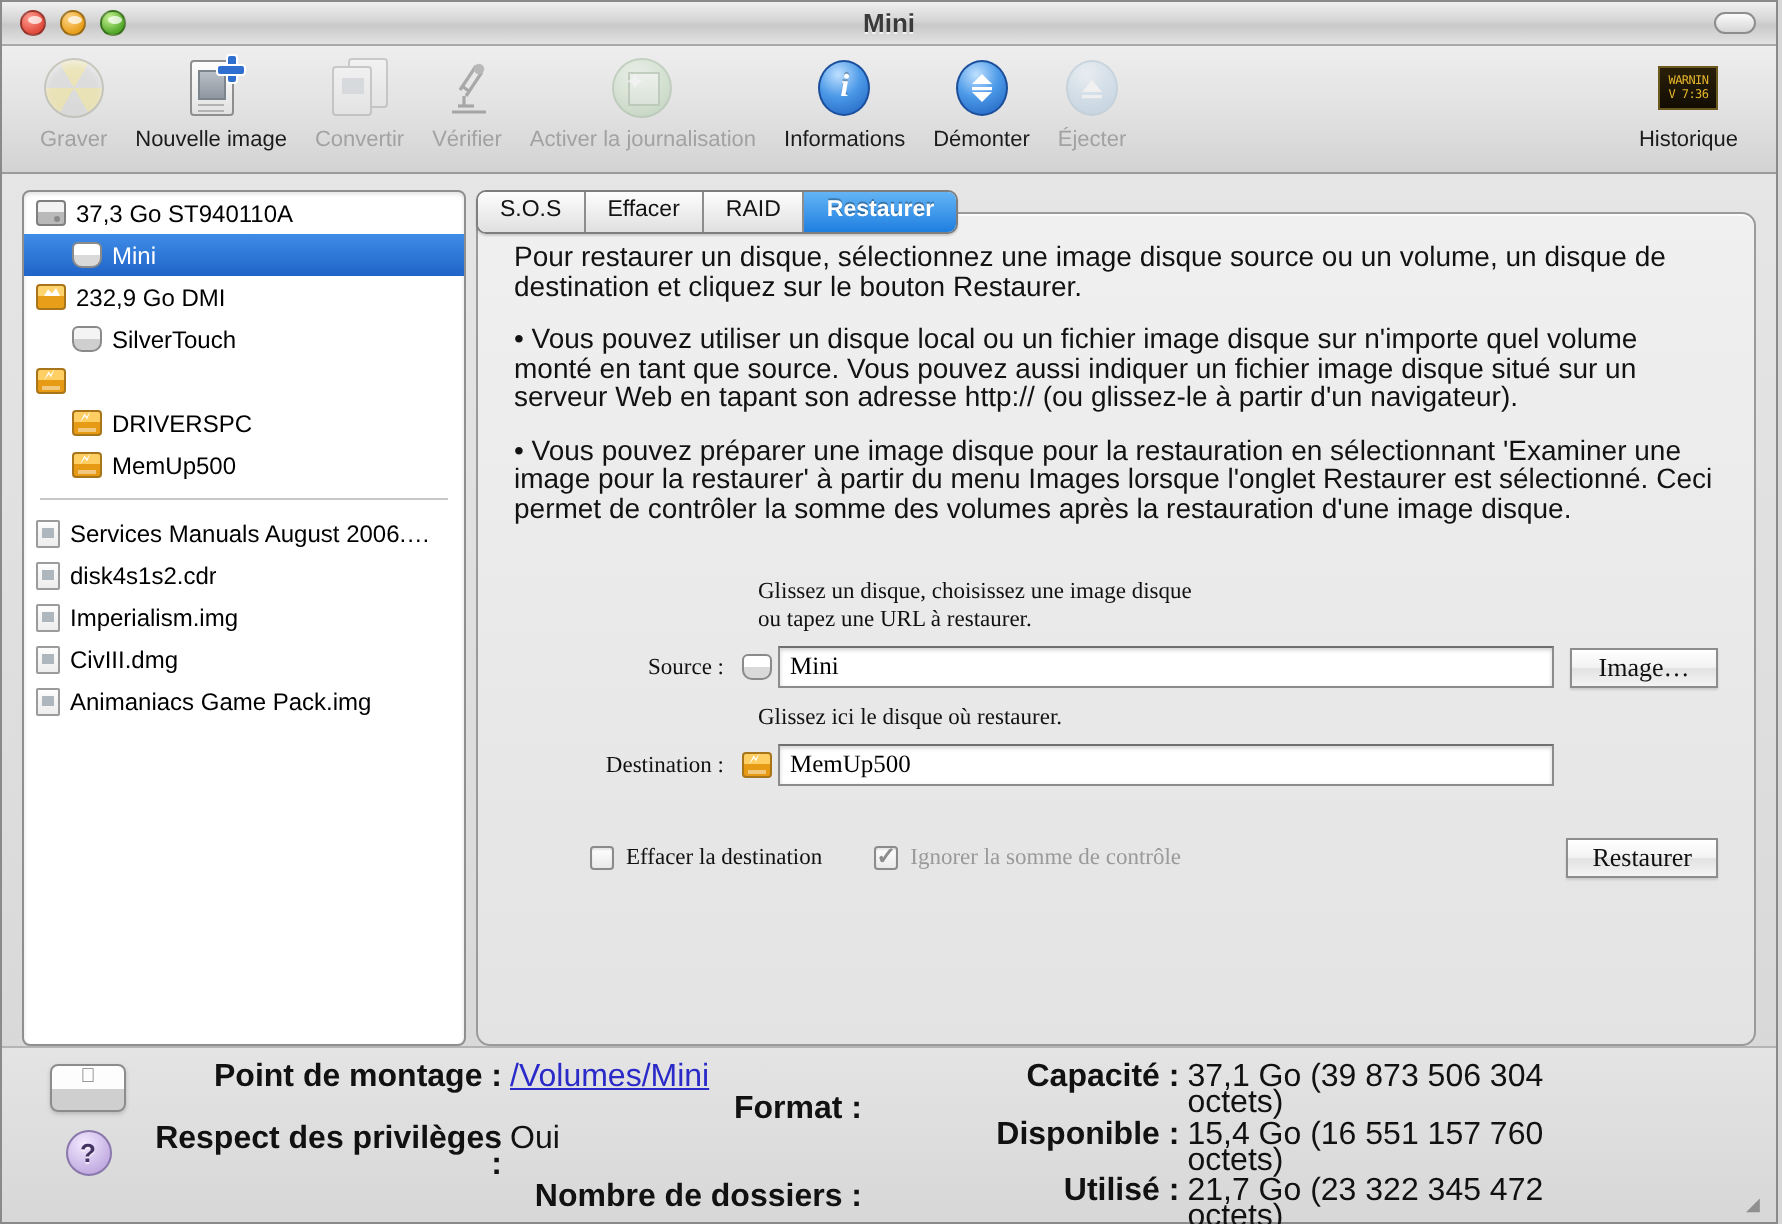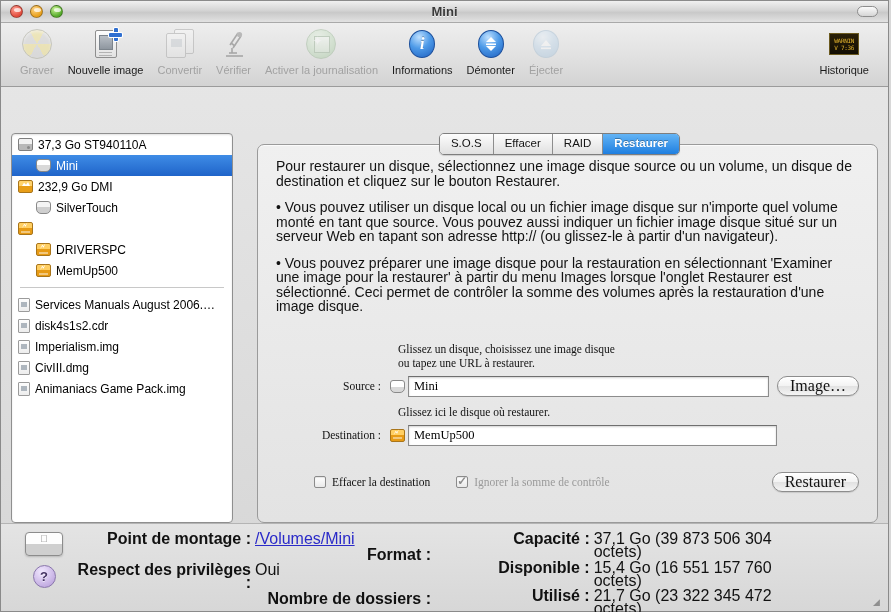--- a/index.html
+++ b/index.html
@@ -108,21 +108,21 @@
   .ic-blue.grey { background: radial-gradient(circle at 38% 24%, #eaf3fb 0%, #bcd6ec 45%, #9dc0dd 100%);
                   border-color:#9ab7cf; }
   .ic-hist { width:30px; height:22px; border:1px solid #6b5a20;
     background: linear-gradient(180deg,#2a2008,#120d03);
     display:flex; flex-direction:column; justify-content:center; align-items:center;
     overflow:hidden; }
   .ic-hist span { font-family:"DejaVu Sans Mono", monospace; font-size:6px; color:#e5b52d; line-height:7px;
                   letter-spacing:-.3px; white-space:nowrap; }
 
   
-  .body { flex:1 1 auto; display:flex; padding: 8px 10px 0 10px; gap:24px; min-height:0;margin-top:38px; }
+  .body { flex:1 1 auto; display:flex; padding: 8px 10px 0 10px; gap:5px; min-height:0; }
 
   
   .sidebar {
     width: 222px; flex:0 0 222px;
     background:#ffffff;
     border:1px solid #8f8f8f;
     border-radius:4px;
     overflow:hidden; position:relative;
     box-shadow: inset 0 1px 2px rgba(0,0,0,.12);
   }
@@ -164,21 +164,21 @@
             background:#aeb6be; }
   .handle {
     position:absolute; right:-8px; top:48%; width:9px; height:34px;
     display:flex; align-items:center; justify-content:center;
     color:#7d7d7d; font-size:9px;
   }
 
   
   .mainwrap { flex:1 1 auto; min-width:0; position:relative; padding-top:11px; }
   .tabs {
-    position:absolute; top:0; left:0; right:16px; display:flex; justify-content:center; z-index:3;
+    position:absolute; top:0; left:0; right:16px; display:flex; justify-content:flex-start; z-index:3;
   }
   .tabstrip { display:flex; border:1px solid #7e7e7e; border-radius:5px; overflow:hidden;
               box-shadow: 0 1px 1px rgba(0,0,0,.15); }
   .tab {
     padding: 2px 11px 3px 11px; font-size:11.5px; color:#131313;
     background: linear-gradient(180deg,#fdfdfd,#e0e0e0);
     border-right:1px solid #8d8d8d; cursor:default; line-height:15px;
   }
   .tab:last-child { border-right:none; }
   .tab.active {
@@ -204,23 +204,23 @@
   .flabel { width:110px; text-align:right; font-size:11.5px; color:#111; padding-right:5px; }
   .ficon { width:22px; flex:0 0 22px; display:flex; align-items:center; justify-content:center; }
   .tfield {
     flex:1 1 auto; height:21px; background:#fff;
     border:1px solid #8c8c8c; border-top-color:#6f6f6f;
     font-size:12.5px; color:#000; padding: 0 5px; line-height:19px;
     box-shadow: inset 0 1px 2px rgba(0,0,0,.18);
     overflow:hidden; white-space:nowrap;
   }
   .btn {
-    min-width:74px; height:20px; border-radius:10px;
+    min-width:74px; height:20px; border-radius:0;
     background: linear-gradient(180deg,#ffffff 0%,#f3f3f3 48%,#e2e2e2 52%,#f4f4f4 100%);
-    border:1px solid #8d8d8d; font-size:16px; color:#111;
+    border:1px solid #8d8d8d; font-size:13px; color:#111;
     display:flex; align-items:center; justify-content:center;
     box-shadow: 0 1px 1px rgba(0,0,0,.12), inset 0 1px 0 #fff;
     cursor:default; padding: 0 12px;
   }
   .imgbtn { margin-left:8px; }
   .actionrow { display:flex; align-items:center; margin-top:26px; padding-left:38px; }
   .cbx { display:flex; align-items:center; gap:6px; font-size:11.5px; color:#111; }
   .cbx.dim { color:#9a9a9a; }
   .box {
     width:12px;height:12px; border-radius:2px;

